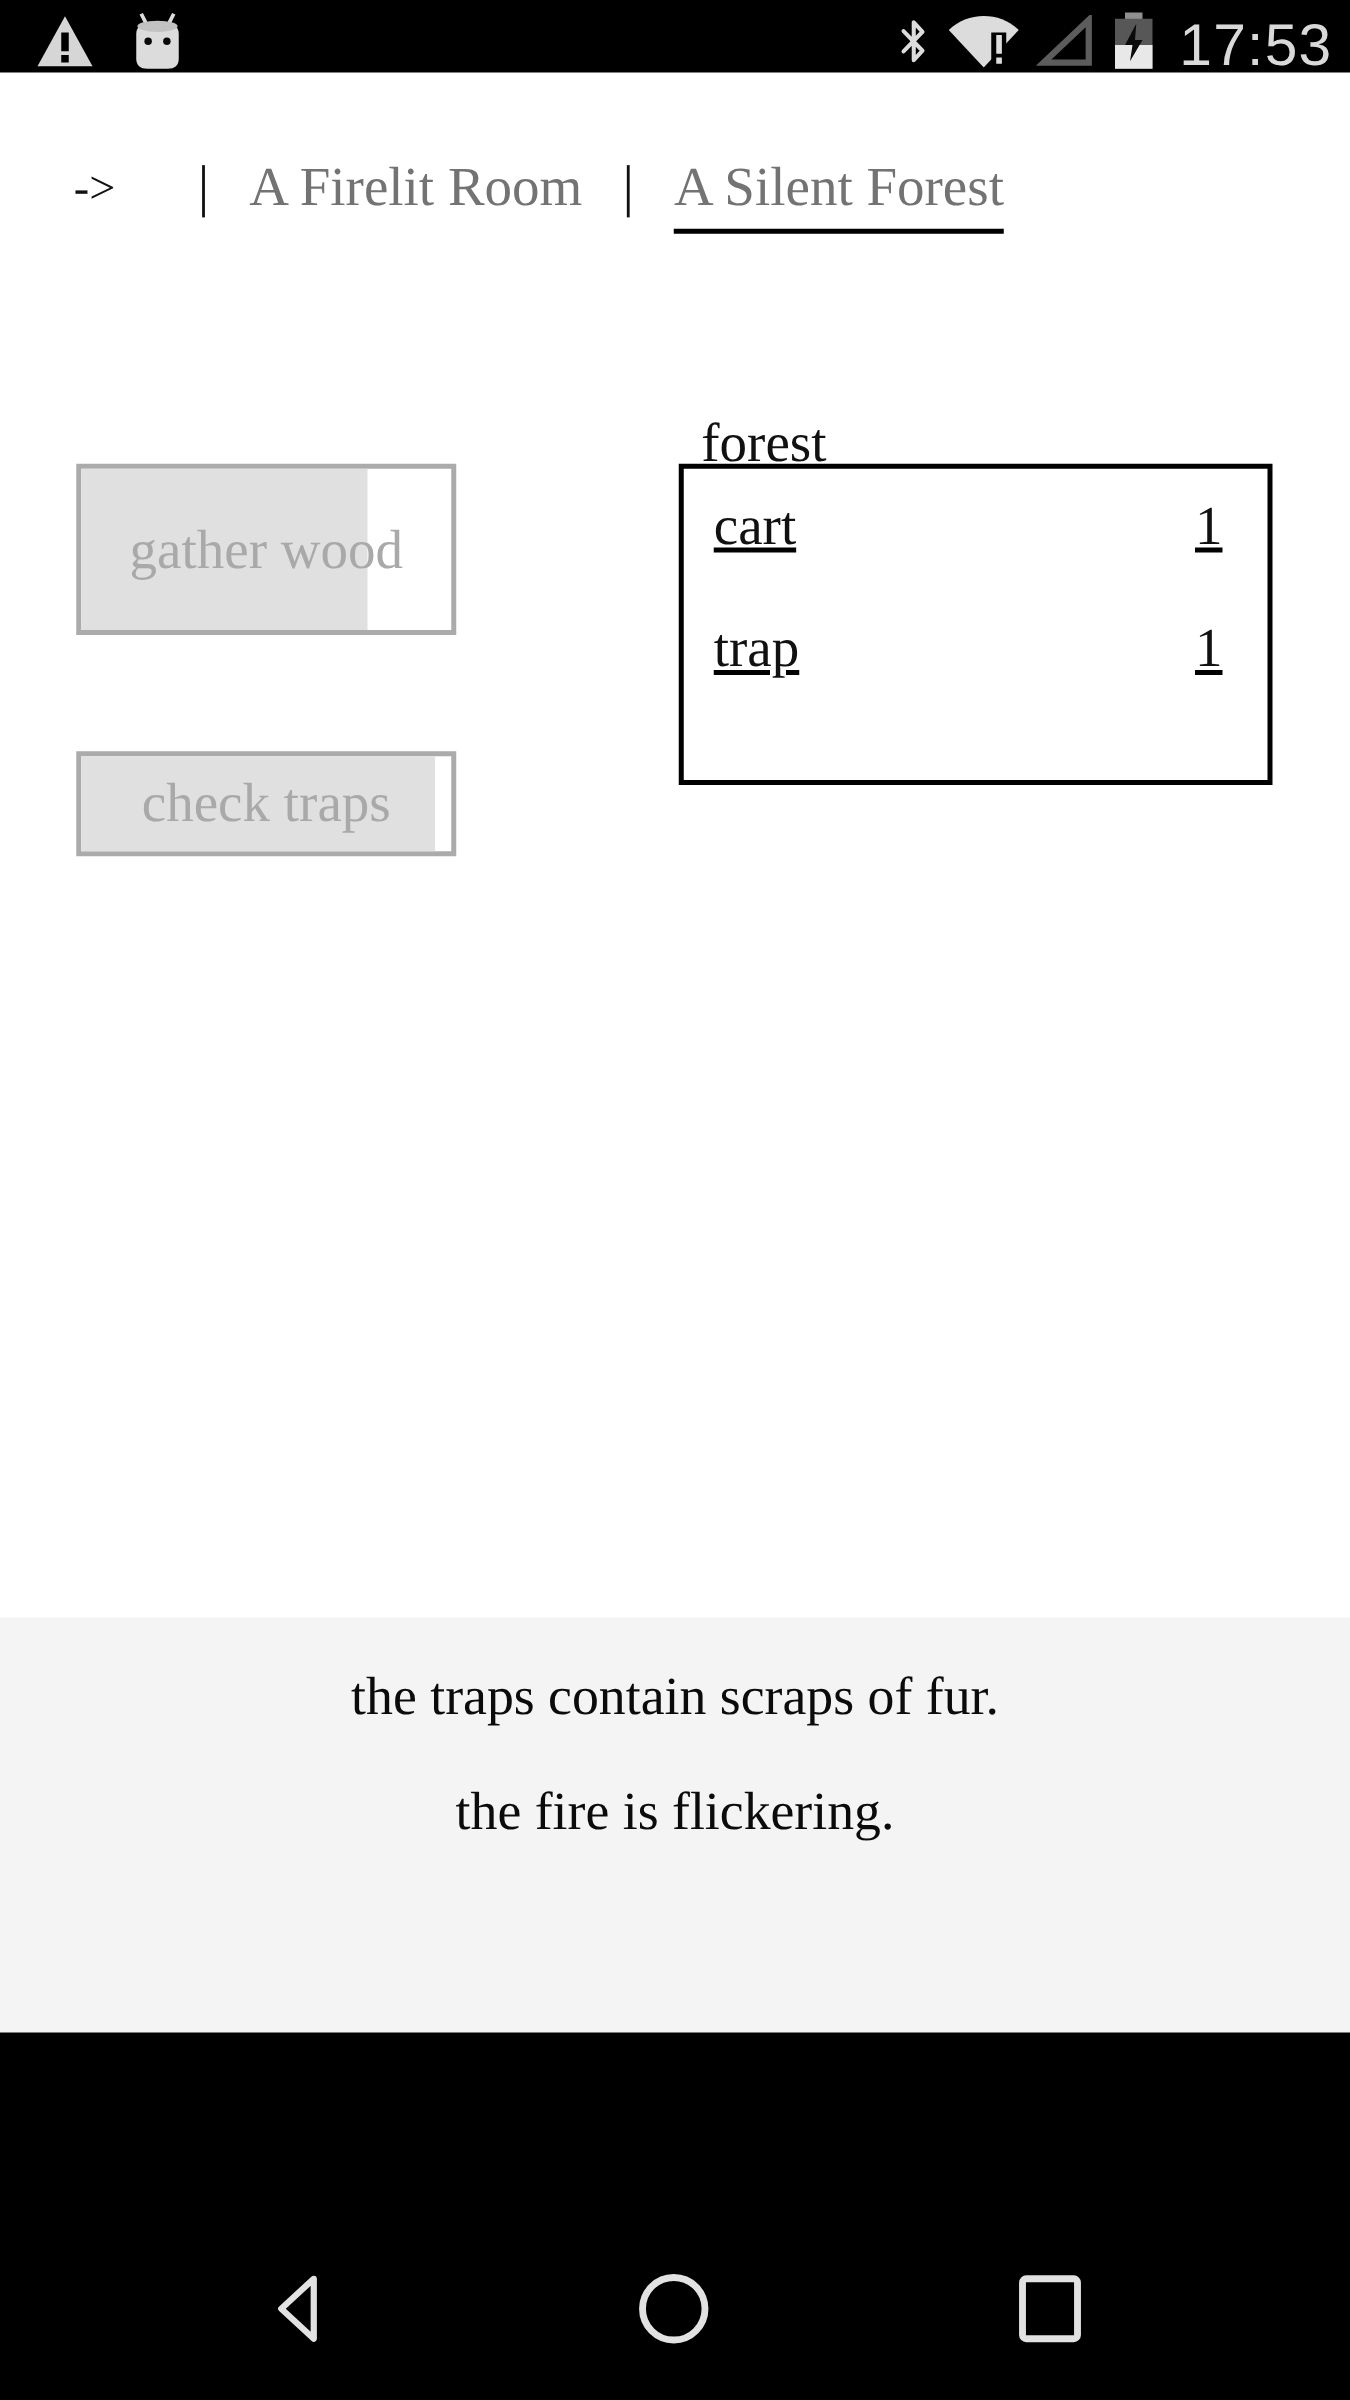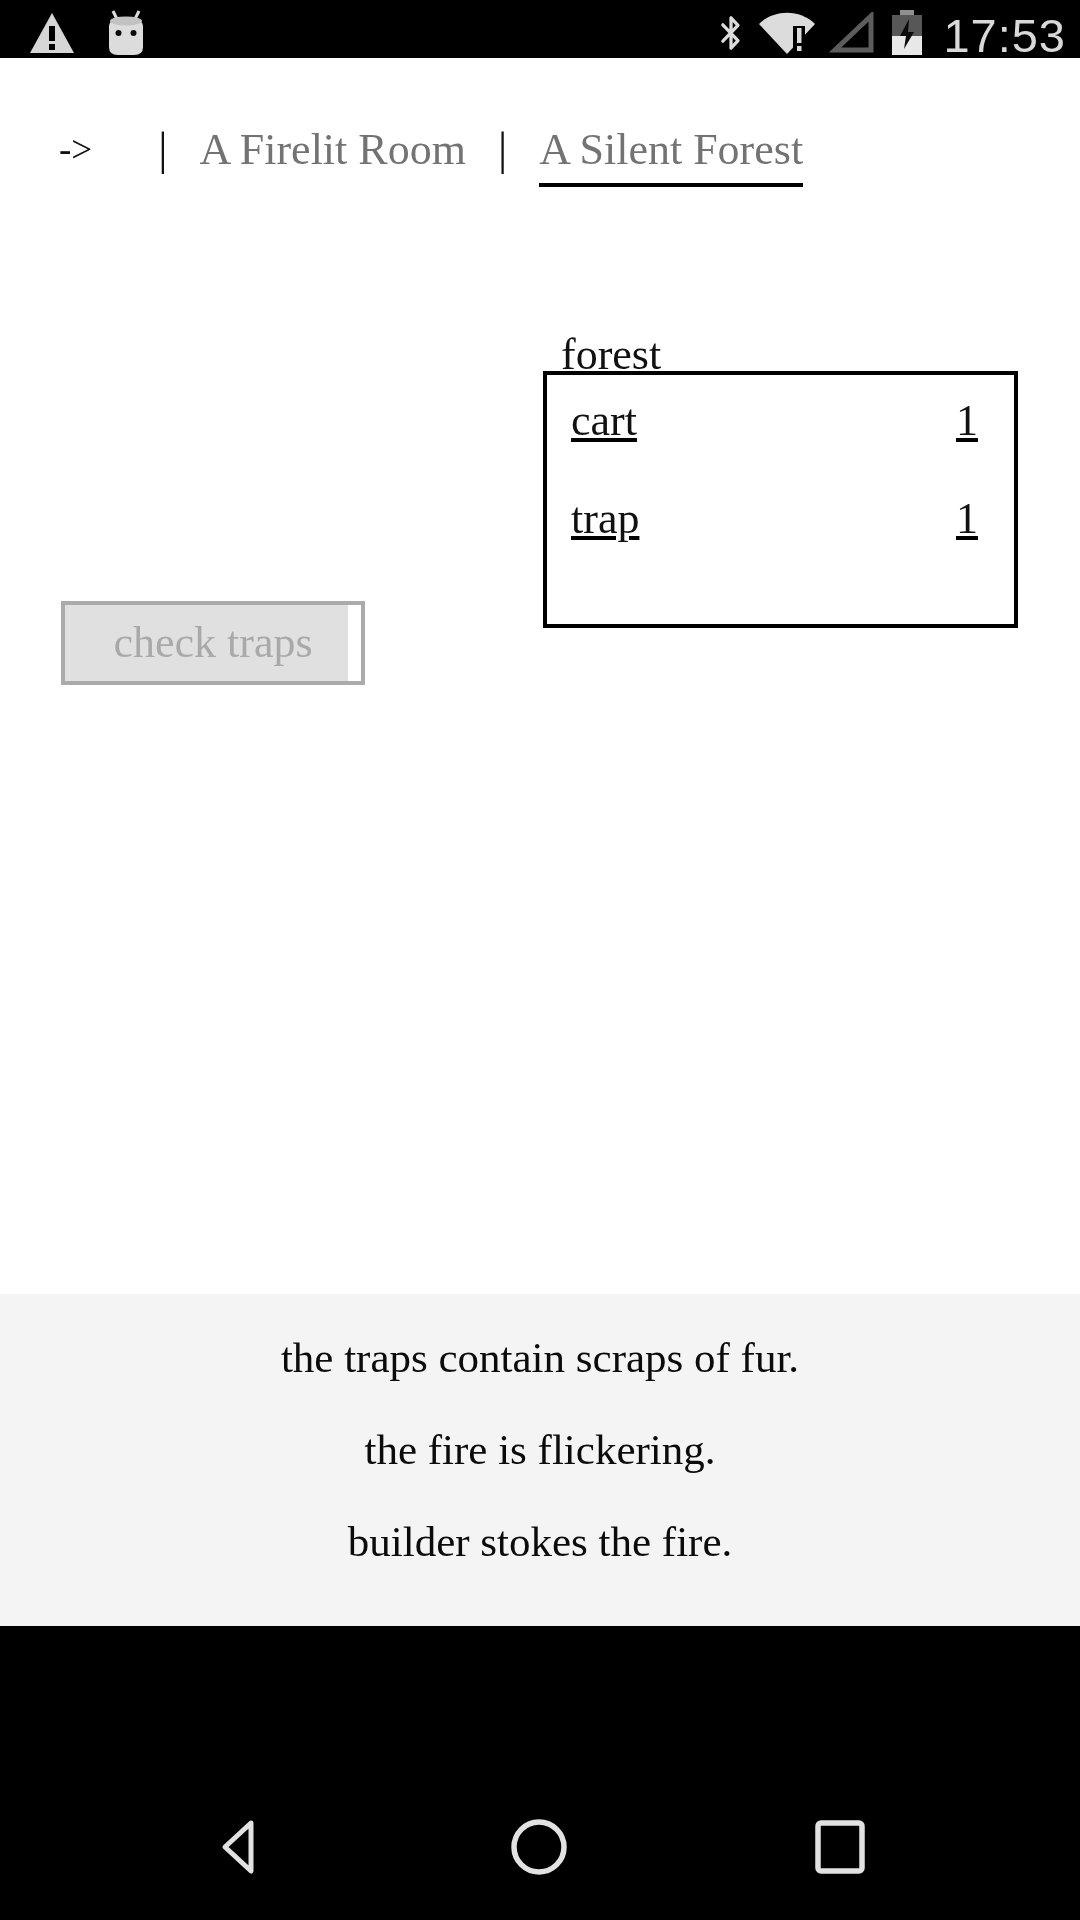--- a/index.html
+++ b/index.html
@@ -107,20 +107,24 @@
   <div class="game">
 
     <div class="header">
       <span class="hdr-arrow">-&gt;</span>
       <span class="hdr-sep">|</span>
       <span class="tab">A Firelit Room</span>
       <span class="hdr-sep">|</span>
       <span class="tab active">A Silent Forest</span>
     </div>
 
+    <div class="adr-btn btn-gather">
+      <div class="btn-fill" style="width: 77.5%;"></div>
+      <div class="btn-label">gather wood</div>
+    </div>
 
     <div class="adr-btn btn-check">
       <div class="btn-fill" style="width: 95.5%;"></div>
       <div class="btn-label">check traps</div>
     </div>
 
     <div class="forest-box">
       <div class="forest-legend">forest</div>
       <div class="forest-rows">
         <div class="forest-row">
@@ -132,21 +136,20 @@
           <span>1</span>
         </div>
       </div>
     </div>
 
   </div>
 
   <div class="log">
     <p>the traps contain scraps of fur.</p>
     <p>the fire is flickering.</p>
-    <p>builder stokes the fire.</p>
   </div>
 
   <div class="navbar">
     <div class="nav-btn nav-back">
       <span>
         <svg width="58" height="60" viewBox="0 0 58 60">
           <path d="M40 6 L14 30 L40 54 Z" fill="none" stroke="#e2e2e2" stroke-width="5" stroke-linejoin="round"></path>
         </svg>
       </span>
     </div>

